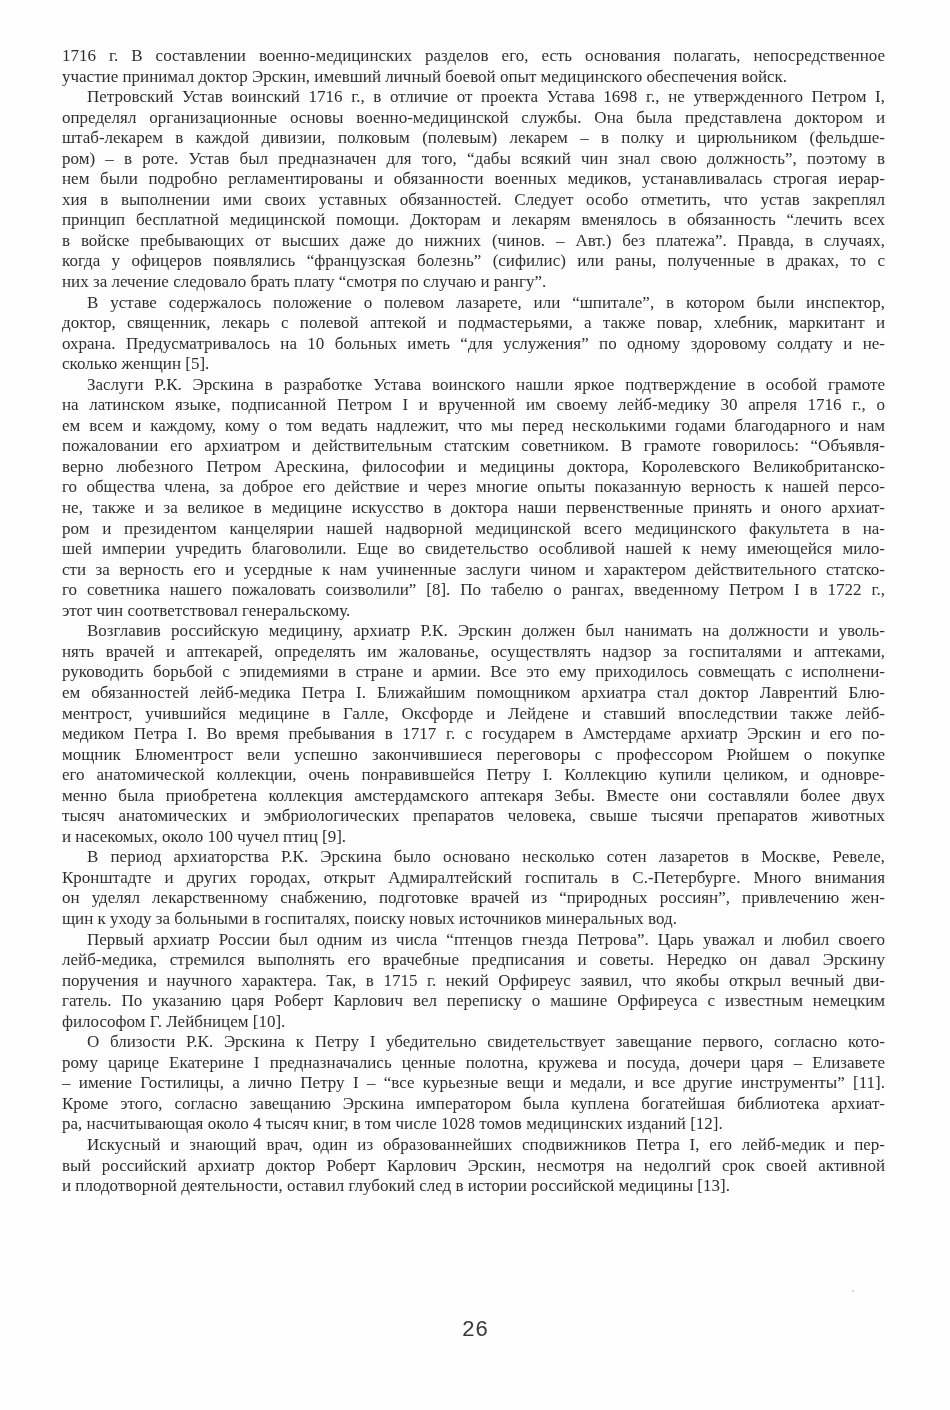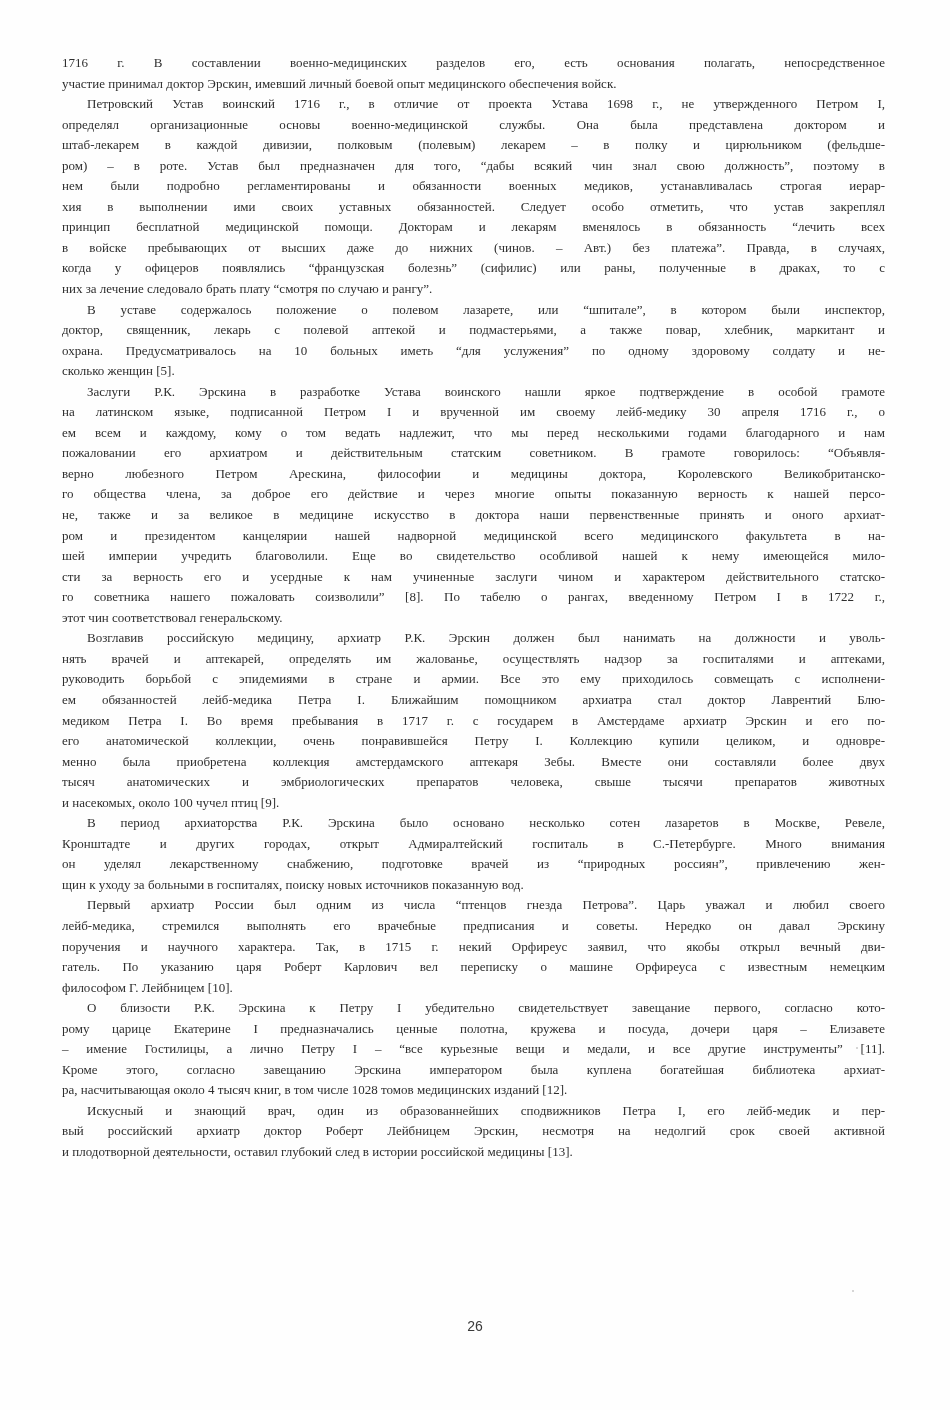--- a/index.html
+++ b/index.html
@@ -2,42 +2,42 @@
 <html><head>
   <meta charset="utf-8">
   <style>
     html, body { margin: 0; padding: 0; background: #ffffff; }
     body { width: 950px; height: 1410px; position: relative; overflow: hidden; }
     .page {
       position: absolute; left: 0; top: 0; width: 950px; height: 1410px;
       background: #fefefe;
     }
     .body-text {
-      position: absolute; left: 62px; top: 53px; width: 823px;
+      position: absolute; left: 62px; top: 46px; width: 823px;
       font-family: "Liberation Serif", serif;
-      font-size: 13px;
+      font-size: 17px;
       line-height: 20.55px;
       color: #2e2e2e;
     }
     .para { margin: 0; }
     .line {
       display: block;
       white-space: nowrap;
       text-align: justify;
       text-align-last: justify;
       height: 20.55px;
       overflow: visible;
     }
     .line.last { text-align-last: left; }
     .line.indent { padding-left: 25px; }
     .page-number {
       position: absolute; left: 0; width: 950px; top: 1318px;
       text-align: center;
-      font-family: Liberation Sans, sans-serif;
-      font-size: 14px;
+      font-family: Liberation Mono, monospace;
+      font-size: 22px;
       color: #3a3a3a;
     }
     .speck { position: absolute; width: 2px; height: 2px; background: #c8c8c8; border-radius: 1px; }
   </style>
 </head>
 <body>
 
 <div class="page">
   <div class="body-text" id="body-text">
       <div class="para">
@@ -74,48 +74,50 @@
         <span class="line">шей империи учредить благоволили. Еще во свидетельство особливой нашей к нему имеющейся мило-</span>
         <span class="line">сти за верность его и усердные к нам учиненные заслуги чином и характером действительного статско-</span>
         <span class="line">го советника нашего пожаловать соизволили” [8]. По табелю о рангах, введенному Петром I в 1722 г.,</span>
         <span class="line last">этот чин соответствовал генеральскому.</span>
       </div>
       <div class="para">
         <span class="line indent">Возглавив российскую медицину, архиатр Р.К. Эрскин должен был нанимать на должности и уволь-</span>
         <span class="line">нять врачей и аптекарей, определять им жалованье, осуществлять надзор за госпиталями и аптеками,</span>
         <span class="line">руководить борьбой с эпидемиями в стране и армии. Все это ему приходилось совмещать с исполнени-</span>
         <span class="line">ем обязанностей лейб-медика Петра I. Ближайшим помощником архиатра стал доктор Лаврентий Блю-</span>
+        <span class="line">ментрост, учившийся медицине в Галле, Оксфорде и Лейдене и ставший впоследствии также лейб-</span>
         <span class="line">медиком Петра I. Во время пребывания в 1717 г. с государем в Амстердаме архиатр Эрскин и его по-</span>
+        <span class="line">мощник Блюментрост вели успешно закончившиеся переговоры с профессором Рюйшем о покупке</span>
         <span class="line">его анатомической коллекции, очень понравившейся Петру I. Коллекцию купили целиком, и одновре-</span>
         <span class="line">менно была приобретена коллекция амстердамского аптекаря Зебы. Вместе они составляли более двух</span>
         <span class="line">тысяч анатомических и эмбриологических препаратов человека, свыше тысячи препаратов животных</span>
         <span class="line last">и насекомых, около 100 чучел птиц [9].</span>
       </div>
       <div class="para">
         <span class="line indent">В период архиаторства Р.К. Эрскина было основано несколько сотен лазаретов в Москве, Ревеле,</span>
         <span class="line">Кронштадте и других городах, открыт Адмиралтейский госпиталь в С.-Петербурге. Много внимания</span>
         <span class="line">он уделял лекарственному снабжению, подготовке врачей из “природных россиян”, привлечению жен-</span>
-        <span class="line last">щин к уходу за больными в госпиталях, поиску новых источников показанную вод.</span>
+        <span class="line last">щин к уходу за больными в госпиталях, поиску новых источников минеральных вод.</span>
       </div>
       <div class="para">
         <span class="line indent">Первый архиатр России был одним из числа “птенцов гнезда Петрова”. Царь уважал и любил своего</span>
         <span class="line">лейб-медика, стремился выполнять его врачебные предписания и советы. Нередко он давал Эрскину</span>
         <span class="line">поручения и научного характера. Так, в 1715 г. некий Орфиреус заявил, что якобы открыл вечный дви-</span>
         <span class="line">гатель. По указанию царя Роберт Карлович вел переписку о машине Орфиреуса с известным немецким</span>
         <span class="line last">философом Г. Лейбницем [10].</span>
       </div>
       <div class="para">
         <span class="line indent">О близости Р.К. Эрскина к Петру I убедительно свидетельствует завещание первого, согласно кото-</span>
         <span class="line">рому царице Екатерине I предназначались ценные полотна, кружева и посуда, дочери царя – Елизавете</span>
         <span class="line">– имение Гостилицы, а лично Петру I – “все курьезные вещи и медали, и все другие инструменты” [11].</span>
         <span class="line">Кроме этого, согласно завещанию Эрскина императором была куплена богатейшая библиотека архиат-</span>
         <span class="line last">ра, насчитывающая около 4 тысяч книг, в том числе 1028 томов медицинских изданий [12].</span>
       </div>
       <div class="para">
         <span class="line indent">Искусный и знающий врач, один из образованнейших сподвижников Петра I, его лейб-медик и пер-</span>
-        <span class="line">вый российский архиатр доктор Роберт Лейбницем Эрскин, несмотря на недолгий срок своей активной</span>
+        <span class="line">вый российский архиатр доктор Роберт Карлович Эрскин, несмотря на недолгий срок своей активной</span>
         <span class="line last">и плодотворной деятельности, оставил глубокий след в истории российской медицины [13].</span>
       </div>
     </div>
   <div class="page-number">26</div>
   <div class="speck" style="left:856px; top:1047px;"></div>
   <div class="speck" style="left:852px; top:1290px;"></div>
 </div>
 
 </body></html>

